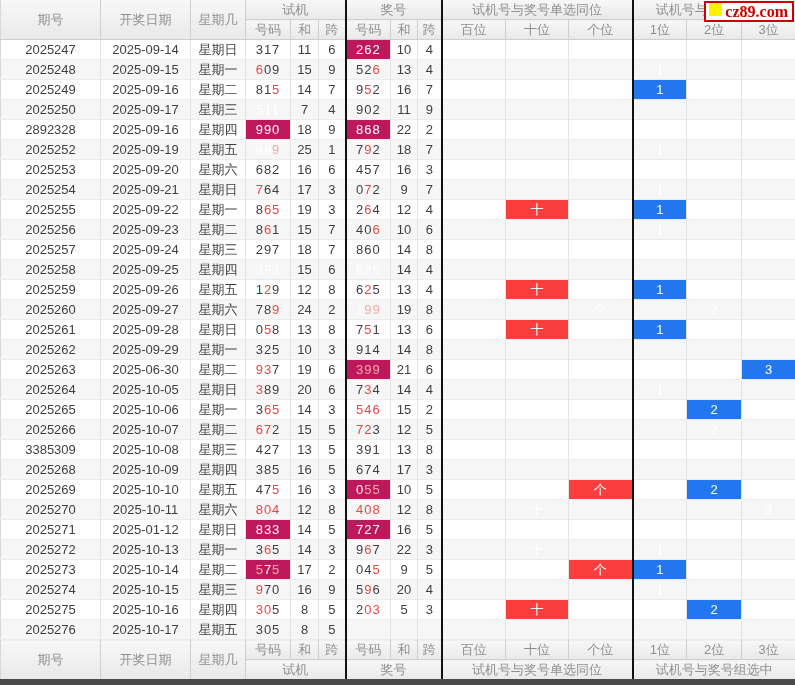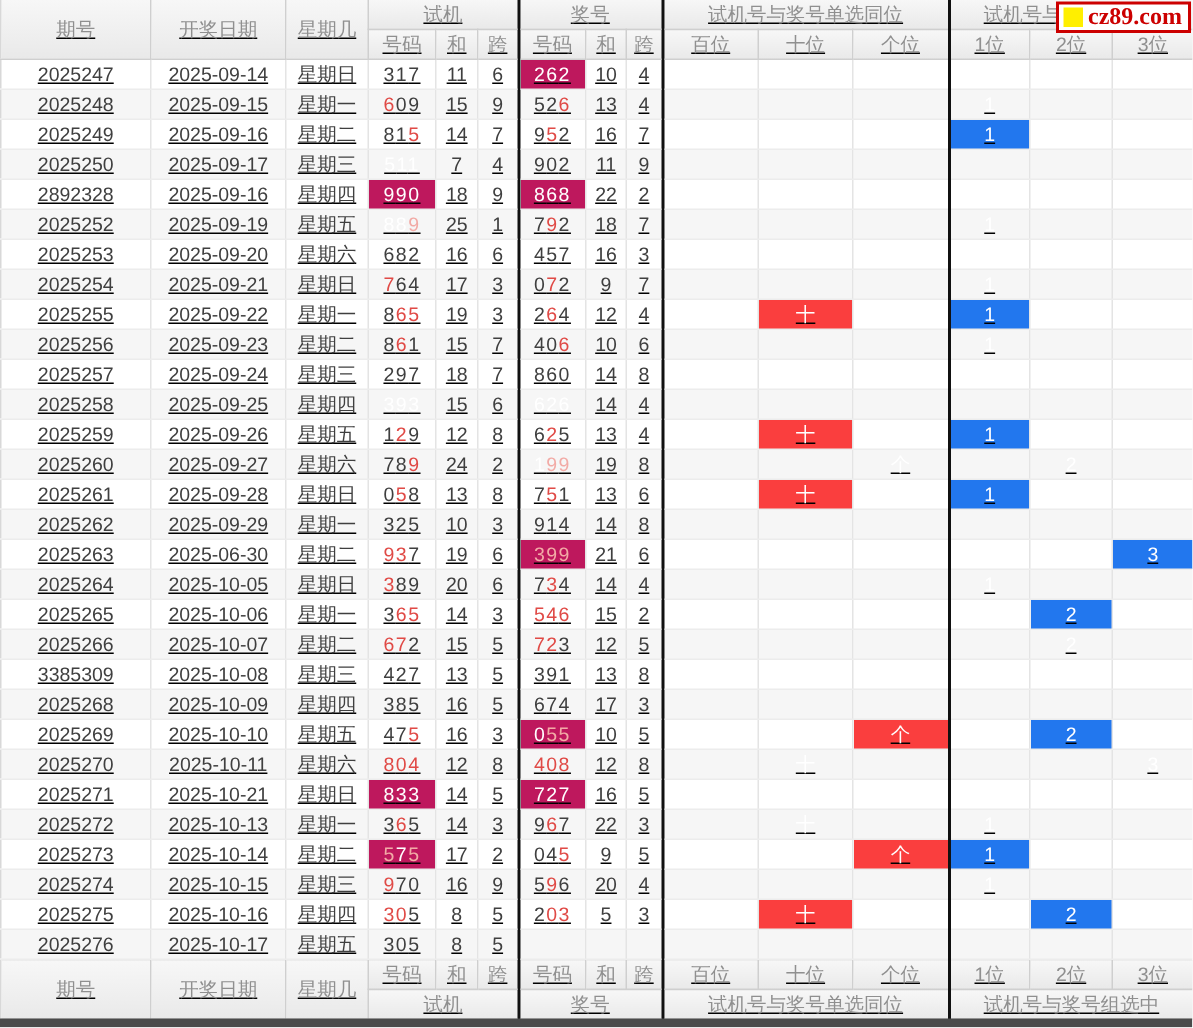--- a/index.html
+++ b/index.html
@@ -4,31 +4,31 @@
 <style>
   html,body{margin:0;padding:0;background:#fff;}
   .screen{position:relative;width:795px;height:685px;background:#fff;overflow:hidden;
           font-family:"Liberation Sans",sans-serif;}
   table{border-collapse:collapse;table-layout:fixed;width:795px;font-size:13px;}
   th,td{height:19px;padding:0;margin:0;text-align:center;vertical-align:middle;
         border-right:1px solid #e4e4e4;border-bottom:1px solid #ececec;
         overflow:hidden;white-space:nowrap;color:#3f3f3f;}
   thead th,tfoot th{background:linear-gradient(#f7f7f7,#e9e9e9);color:#8f8f8f;
         font-weight:normal;border-right:1px solid #cfcfcf;border-bottom:1px solid #cfcfcf;height:19px;}
-  table{border-left:1px solid #d8d8d8;text-decoration:underline;}
+  table{border-left:1px solid #d8d8d8;}
   tbody tr:nth-child(even) td{background:#f6f6f6;}
   td.num{letter-spacing:1px;}
   tbody td.g3{background:#be185d;}
   .dk{color:#3f3f3f;} .rd{color:#e04a46;} .wt{color:#ffffff;} .pk{color:#f2aba6;}
   tbody td.m-red{background:#fa3e3e;color:#fff;}
   tbody td.m-blue{background:#2277ee;color:#fff;}
   th.sep,td.sep{border-right:2px solid #111;}
   .bottom-bar{position:absolute;left:0;bottom:0;width:795px;height:6px;background:#4a4a4a;}
   .logo{position:absolute;top:1px;right:1px;height:17px;background:#fff;
-        border:2px solid #cc0000;display:flex;align-items:center;padding:0 4px 0 3px;
+        border:2px solid #cc0000;display:flex;padding:0 4px 0 3px;
         text-decoration:none;z-index:5;}
   .logo .sq{display:inline-block;width:13px;height:13px;background:#ffef00;margin-right:3px;}
   .logo .txt{font-family:"Liberation Serif",serif;font-weight:bold;font-size:16px;
         color:#cc0000;line-height:17px;}
 </style>
 </head>
 <body>
 
 <div class="screen">
 
@@ -484,21 +484,21 @@
           <td class="sep">8</td>
           <td></td>
           <td class="m-red">十</td>
           <td class=" sep"></td>
           <td></td>
           <td></td>
           <td class="m-blue">3</td>
         </tr>
         <tr>
           <td>2025271</td>
-          <td>2025-10-21</td>
+          <td>2025-01-12</td>
           <td>星期日</td>
           <td class="num g3"><span class="wt">8</span><span class="wt">3</span><span class="wt">3</span></td>
           <td>14</td>
           <td class="sep">5</td>
           <td class="num g3"><span class="wt">7</span><span class="wt">2</span><span class="wt">7</span></td>
           <td>16</td>
           <td class="sep">5</td>
           <td></td>
           <td></td>
           <td class=" sep"></td>

